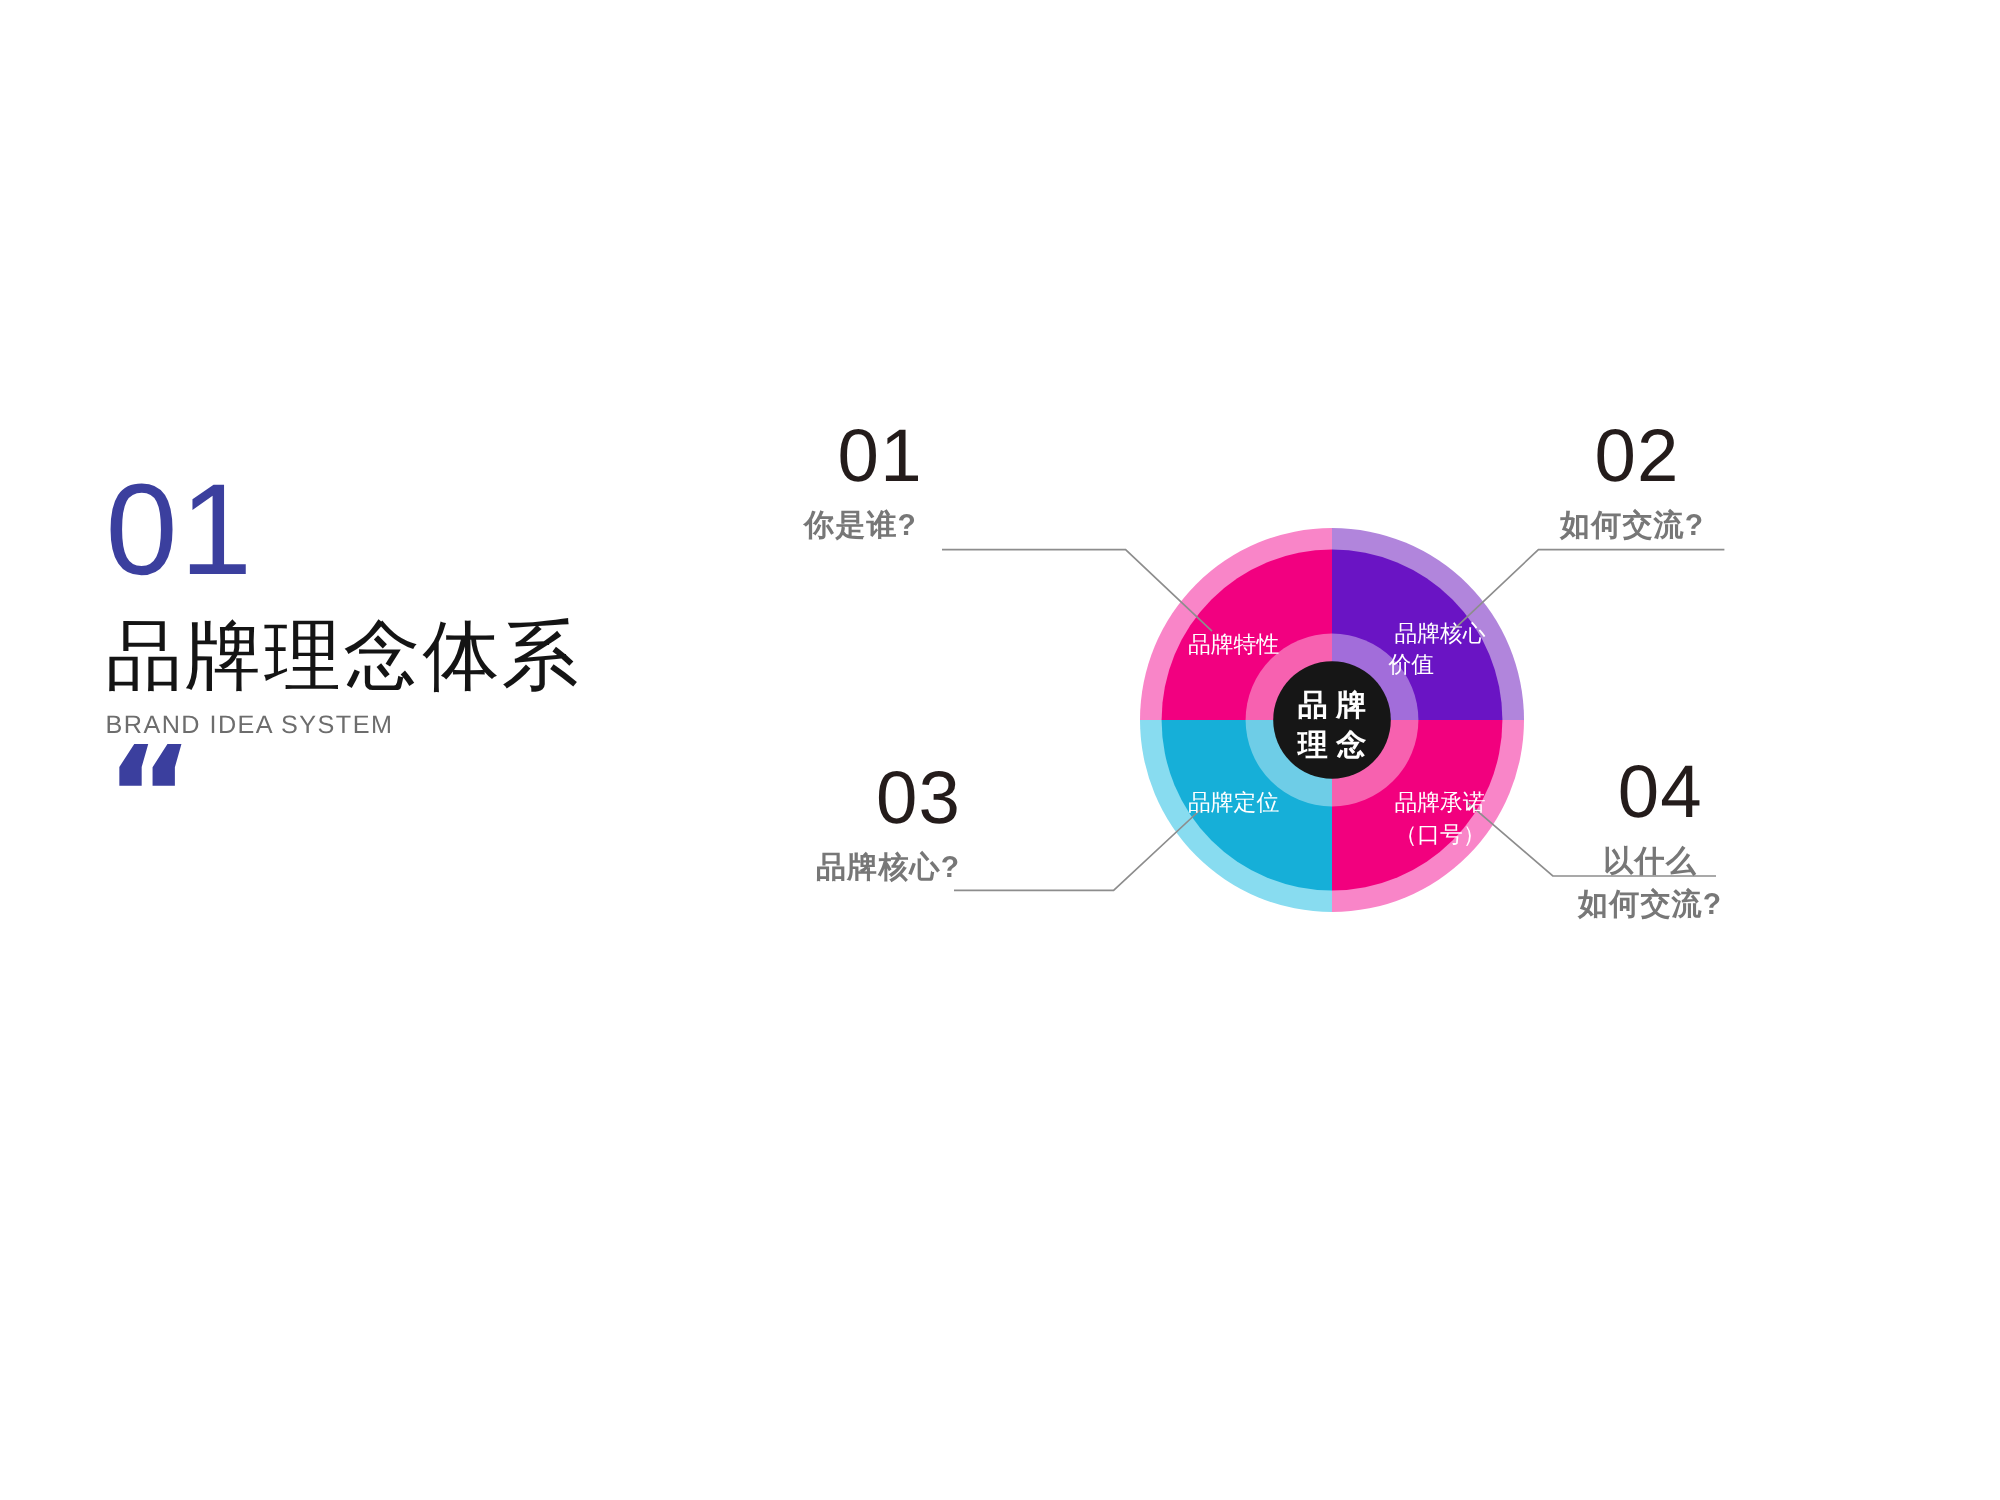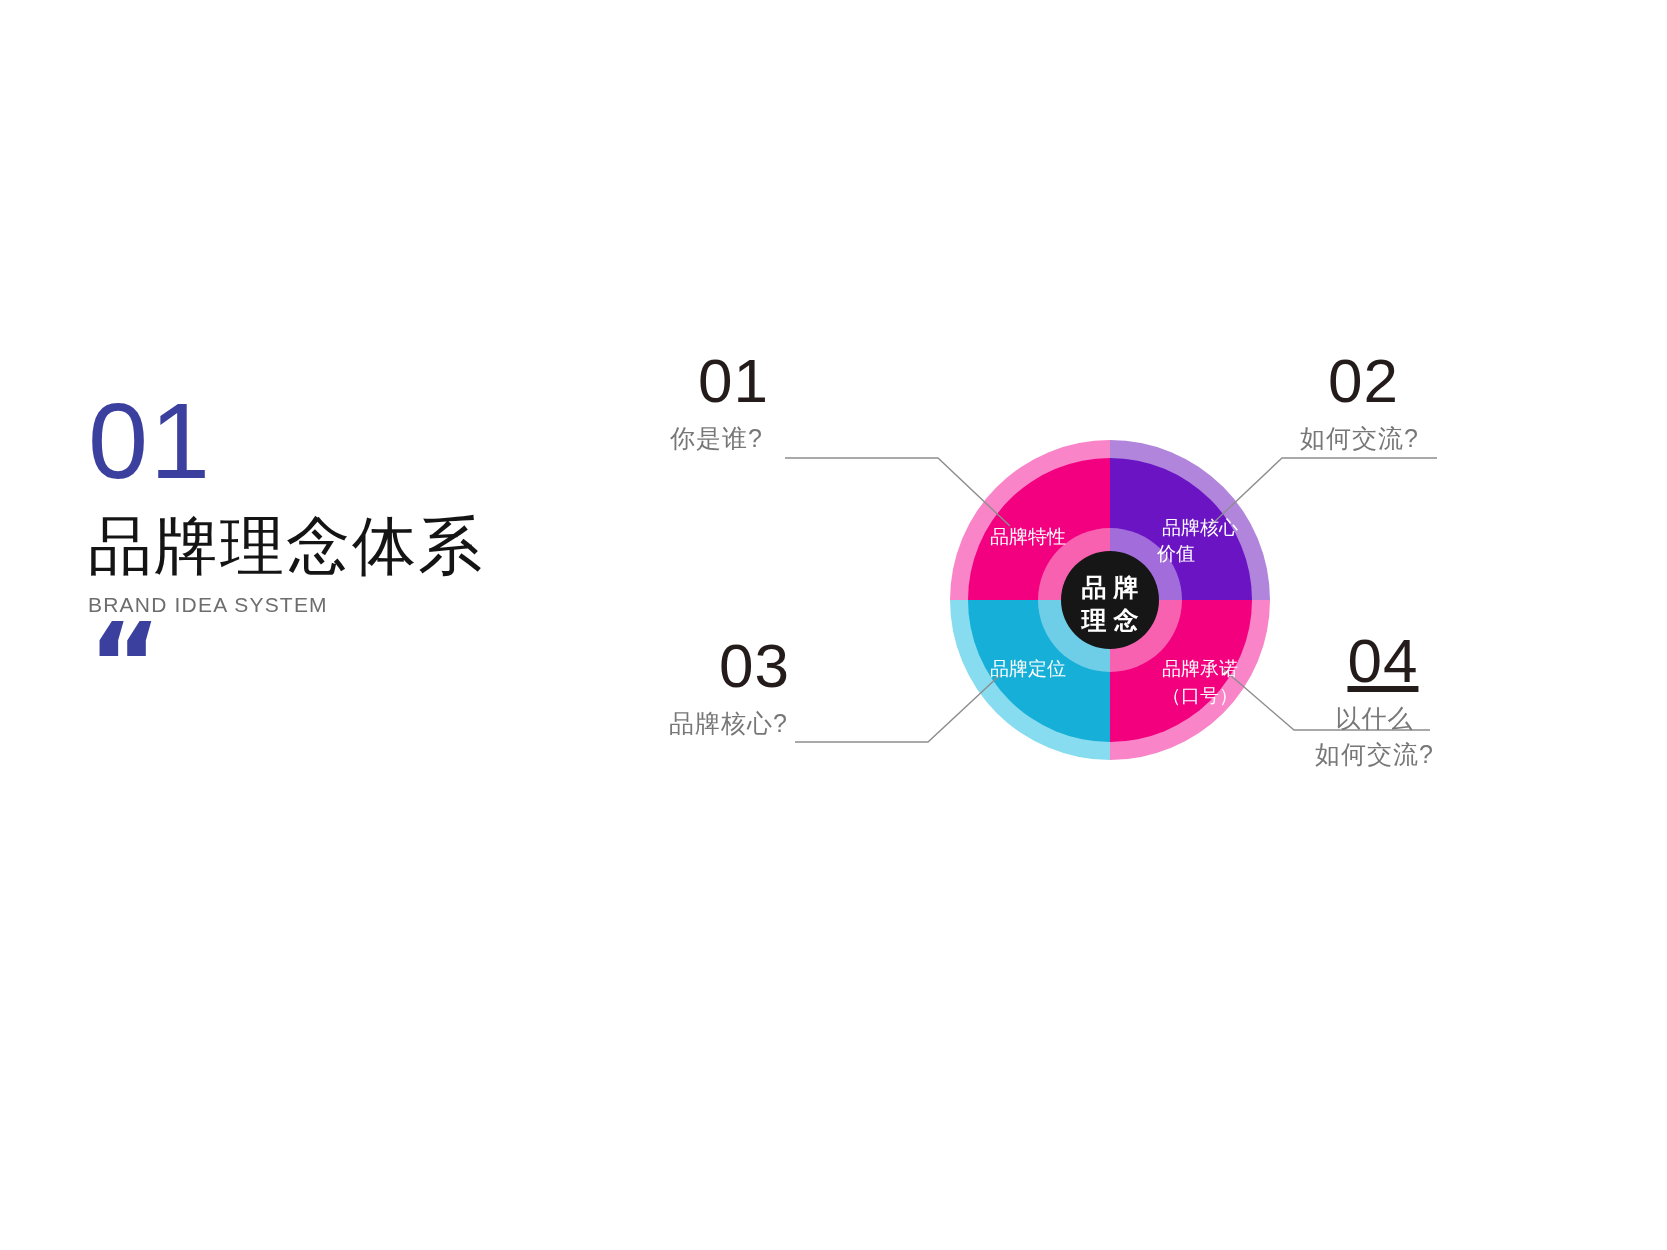--- a/index.html
+++ b/index.html
@@ -76,38 +76,38 @@
     font-size: 62px;
     line-height: 1.0;
     font-weight: 300;
     color: #241c1b;
     letter-spacing: 1px;
   }
   .callout-q {
     margin-top: 10px;
     font-size: 25px;
     line-height: 1.35;
-    font-weight: 400;
+    font-weight: 700;
     color: #777777;
     letter-spacing: 1px;
   }
   .callout.right .callout-num,
   .callout.right .callout-q { text-align: center; }
   .callout.left .callout-num,
   .callout.left .callout-q { text-align: left; }
 
   #callout-01 { left: 60px; top: 20px; }
   #callout-02 { left: 690px; top: 20px; }
-  #callout-03 { left: 59px; top: 305px; }
+  #callout-03 { left: 70px; top: 305px; }
   #callout-04 { left: 705px; top: 300px; }
 
   #callout-01 .callout-num { margin-left: 28px; }
   #callout-03 .callout-num { margin-left: 50px; }
   #callout-02 .callout-num { margin-left: 8px; }
-  #callout-04 .callout-num { margin-left: 17px; text-decoration: underline; }
+  #callout-04 .callout-num { margin-left: 17px; }
 </style>
 </head>
 <body>
 
 <div id="left-block">
   <div id="section-number">01</div>
   <div id="section-title-cn">品牌理念体系</div>
   <div id="section-title-en">BRAND IDEA SYSTEM</div>
   <div id="quote-mark">“</div>
 </div>

